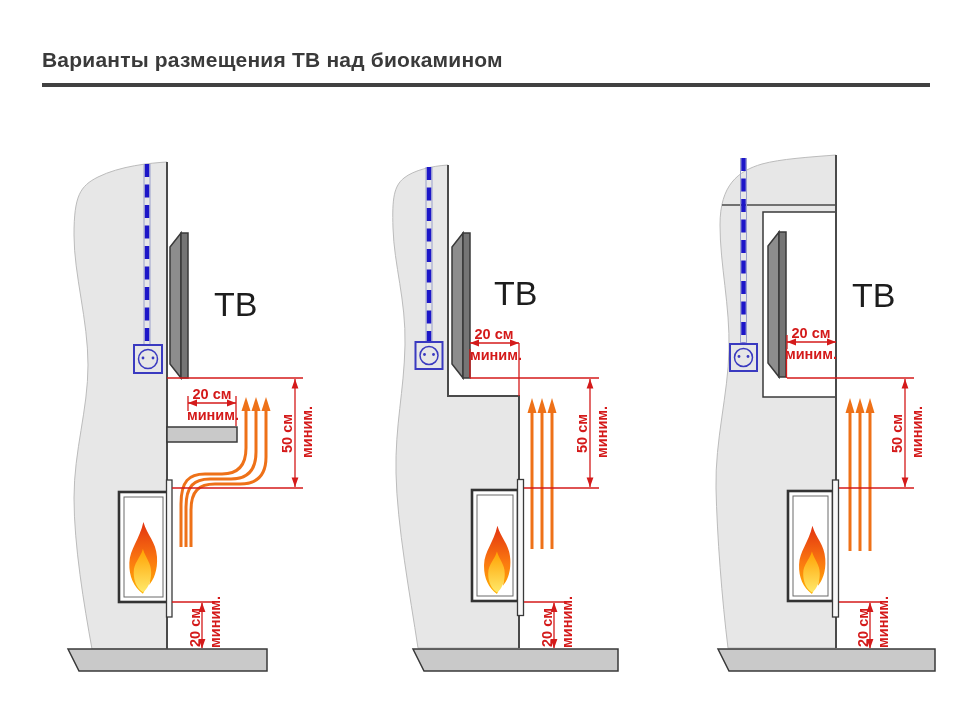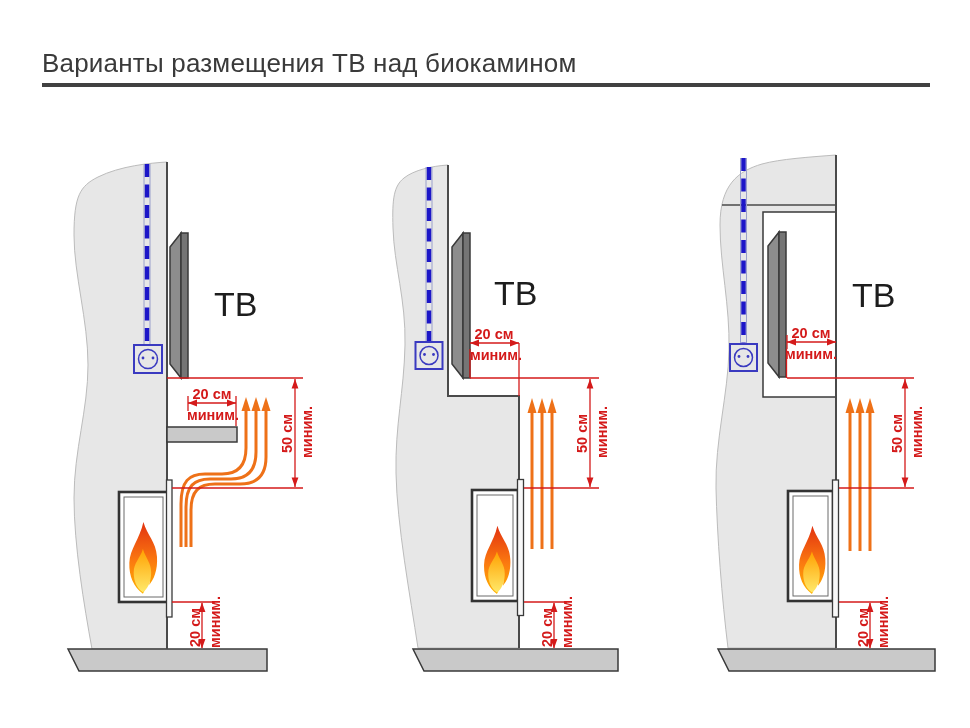--- a/index.html
+++ b/index.html
@@ -1,18 +1,18 @@
 <!DOCTYPE html>
 <html><head>
 <meta charset="utf-8">
 <style>
   html,body{margin:0;padding:0;background:#fff;}
   .page{position:relative;width:970px;height:728px;background:#ffffff;overflow:hidden;
         font-family:"Liberation Sans",sans-serif;}
-  .page-title{position:absolute;left:42px;top:48px;margin:0;font-size:26px;font-weight:400;
+  .page-title{position:absolute;left:42px;top:48px;margin:0;font-size:21px;font-weight:700;
         color:#3a3a3a;letter-spacing:0.2px;white-space:nowrap;}
   .title-underline{position:absolute;left:42px;top:83px;width:888px;height:4px;background:#414141;}
   .canvas{position:absolute;left:0;top:0;}
 
   
   .wall{fill:#e7e7e7;stroke:#bcbcbc;stroke-width:1;}
   .face{stroke:#4a4a4a;stroke-width:2;fill:none;}
   .joint{stroke:#4a4a4a;stroke-width:1.3;}
   .gray{fill:#c9c9c9;stroke:#3a3a3a;stroke-width:1.5;}
   .tvp{fill:#757575;stroke:#3a3a3a;stroke-width:1.5;}

